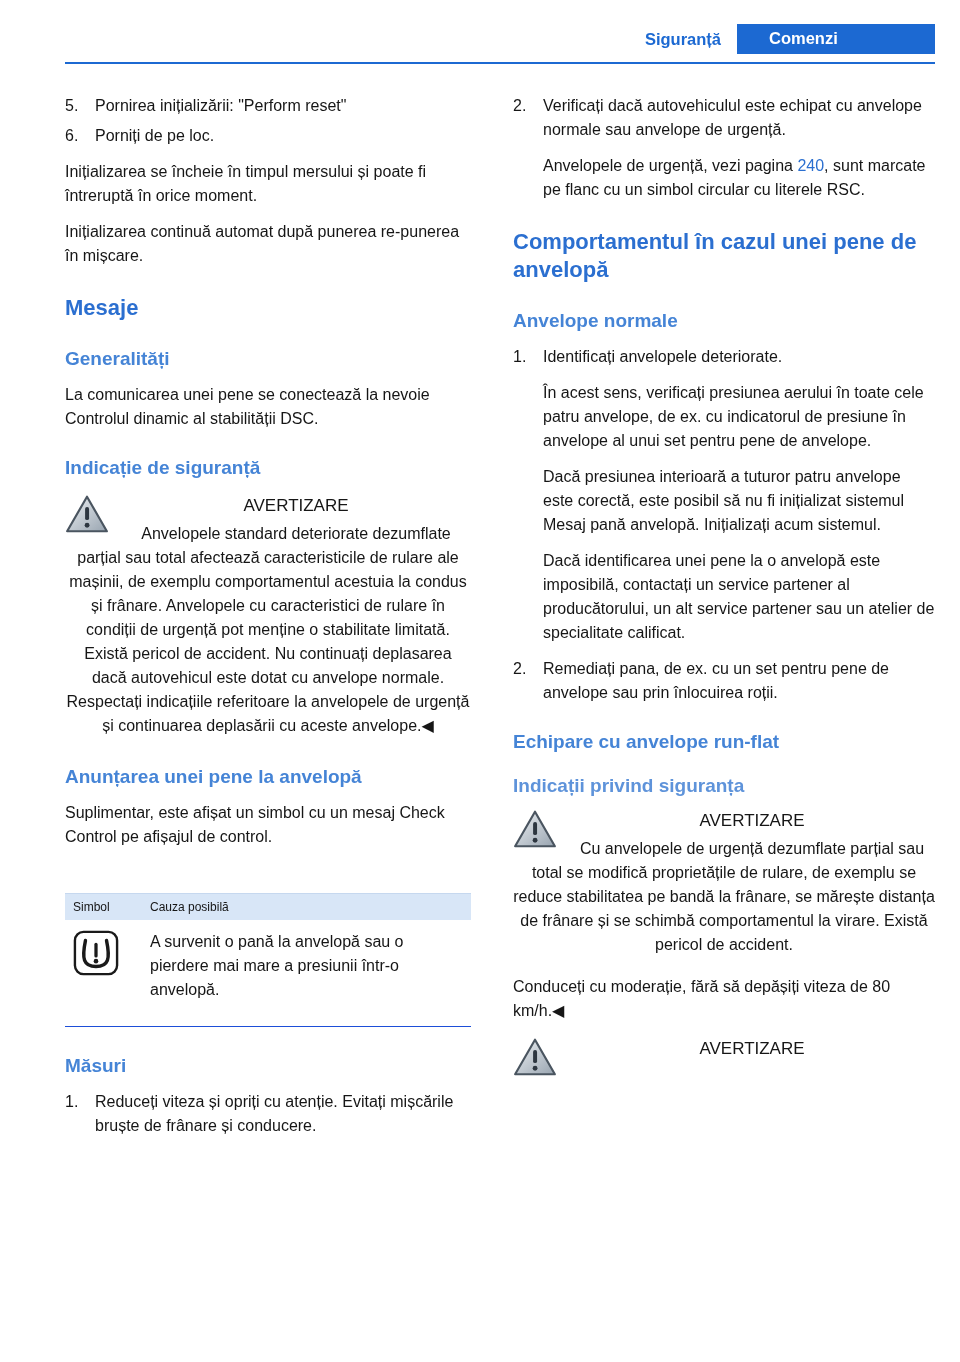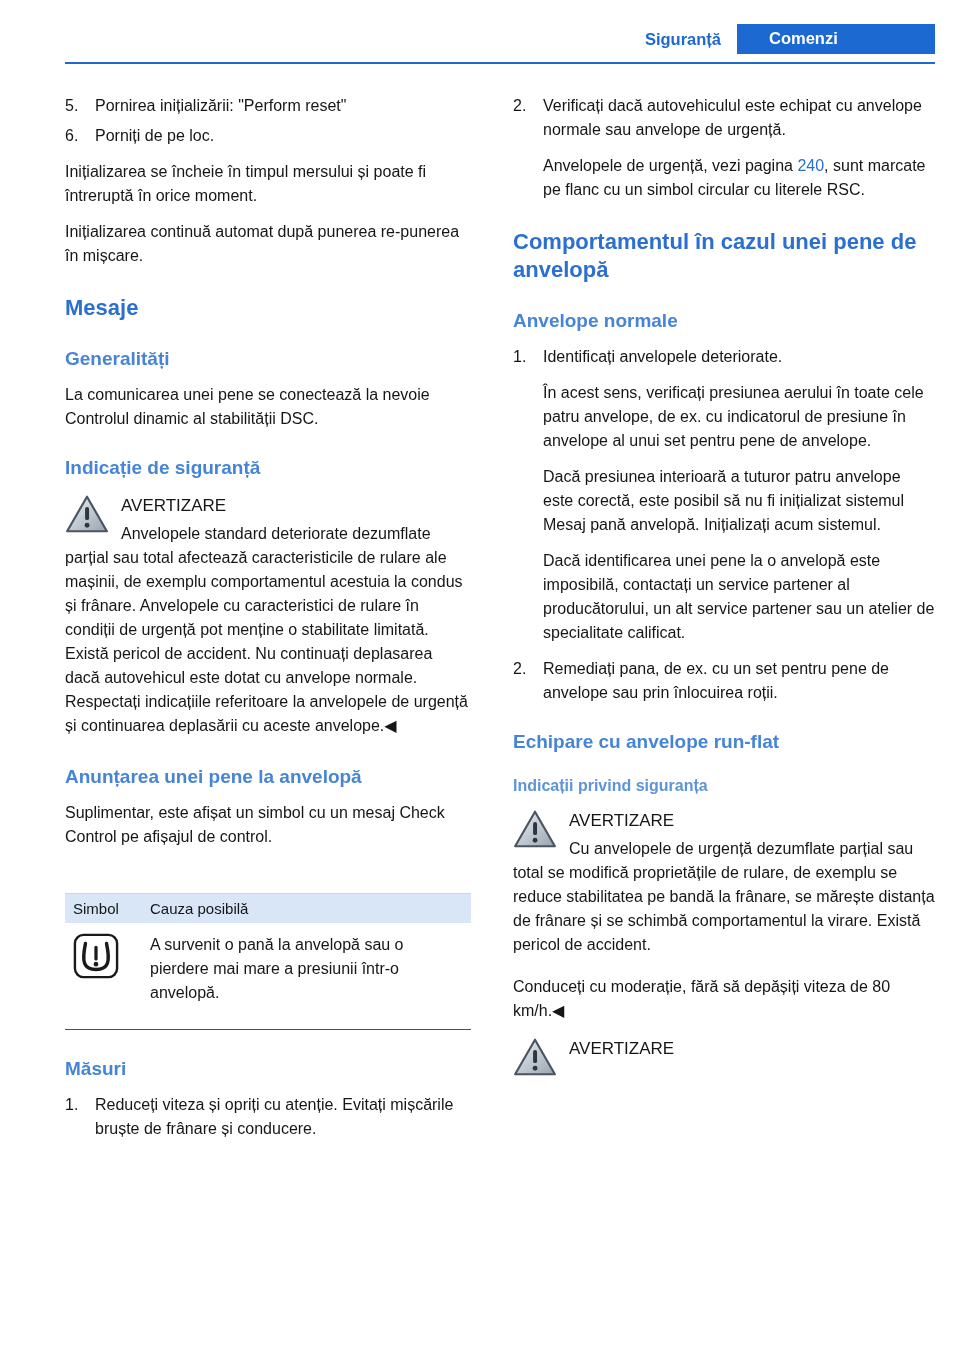--- a/index.html
+++ b/index.html
@@ -23,42 +23,42 @@
   .chapter-tab{background:var(--accent);color:#ffffff;font-weight:bold;font-size:16.5px;width:198px;padding:5px 0 6px 32px;}
   .head-rule{position:absolute;top:62px;left:65px;right:25px;border-top:2px solid var(--accent);}
   
   .columns{position:absolute;top:94px;left:65px;right:25px;display:flex;gap:42px;}
   .col-left{width:406px;flex:none;}
   .col-right{flex:1;min-width:0;}
   p,.txt,.step-num{font-size:16px;line-height:24px;}
   p{margin-bottom:12px;}
   h2{font-size:22px;line-height:28px;color:var(--h2);margin:26px 0 14px;}
   h3{font-size:19px;line-height:25px;color:var(--h3);margin:24px 0 12px;}
-  h4{font-size:16px;line-height:23px;color:var(--h4);margin:20px 0 10px;}
+  h4{font-size:19px;line-height:23px;color:var(--h4);margin:20px 0 10px;}
   .steps{margin-bottom:12px;}
   .step{display:flex;margin-bottom:6px;}
   .step-num{width:30px;flex:none;}
   .step-body{flex:1;min-width:0;}
   .step-body p:last-child{margin-bottom:0;}
   .step + .step{margin-top:2px;}
   .list-block .step{margin-bottom:12px;}
   
-  .warning{margin:4px 0 16px;}
+  .warning{margin:4px 0 16px;text-align:center;}
   .warning::after{content:"";display:block;clear:both;}
   .warn-icon{float:left;margin:3px 12px 6px 0;}
   .warn-title{font-size:17px;line-height:24px;padding-top:2px;margin-bottom:4px;}
   .warn-body{font-size:16px;line-height:24px;margin-bottom:2px;}
   
   .icon-note{margin:2px 0 12px;}
   .icon-note::after{content:"";display:block;clear:both;}
   .icon-note .tire-icon{float:left;margin:2px 13px 4px 0;}
   .icon-note p{margin-bottom:0;}
   
   .symbol-table{margin:16px 0 26px;}
-  .table-head{display:flex;background:var(--thbg);padding:6px 8px;font-size:15px;border-top:1px solid #c6d8ef;margin-top:44px;}
+  .table-head{display:flex;background:var(--thbg);padding:6px 8px;font-size:12px;border-top:1px solid #c6d8ef;margin-top:44px;}
   .th1{width:77px;flex:none;}
   .table-row{display:flex;padding:10px 8px 24px;border-bottom:1px solid #1d4ed8;}
   .row-icon{flex:none;width:46px;margin-right:31px;}
   .table-row p{margin-bottom:0;flex:1;min-width:0;}
   .page-link{color:var(--link);text-decoration:none;cursor:pointer;}
   
   .foot-rule{position:absolute;left:512px;right:25px;top:1301px;height:3px;background:var(--accent);}
   .page-number{position:absolute;right:25px;top:1310px;font-size:15px;font-weight:normal;color:#111;}
   .edition{position:absolute;left:0;width:100%;top:1336px;text-align:center;font-size:13.5px;color:#2a2a2a;}
   .watermark{position:absolute;right:2px;top:1326px;font-size:28px;color:#8d8d8d;opacity:0.8;letter-spacing:0.5px;}

